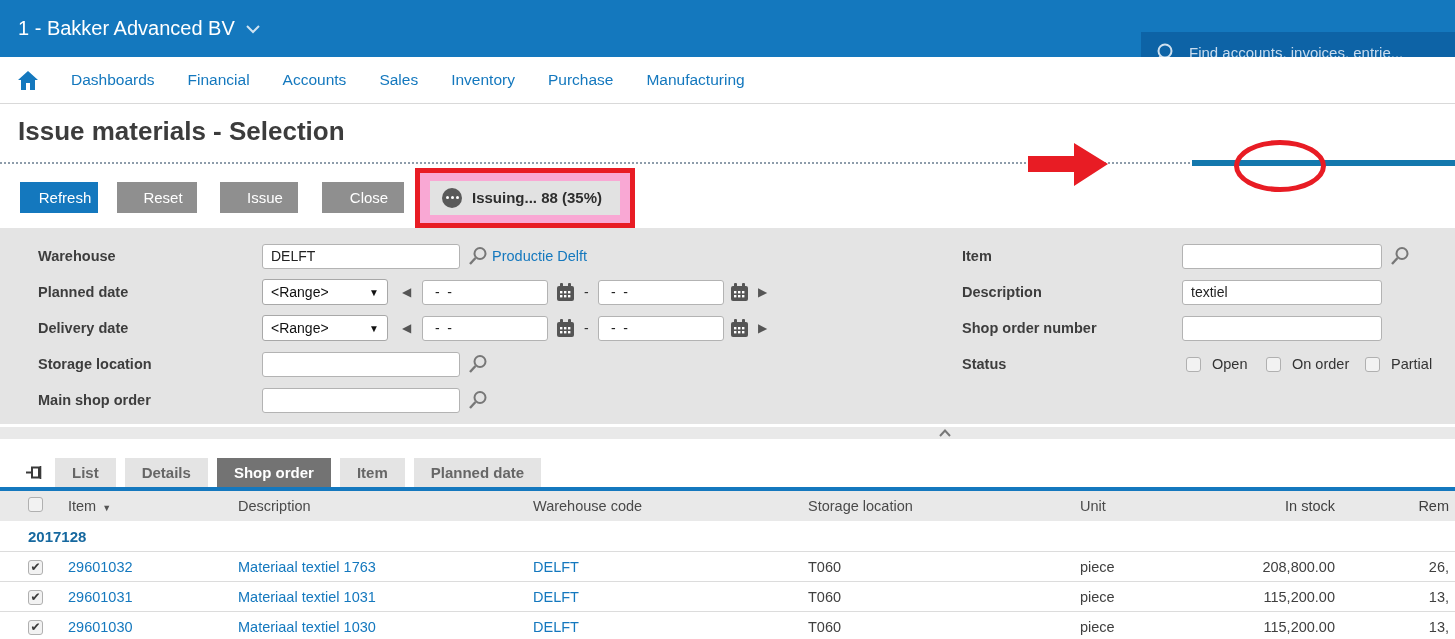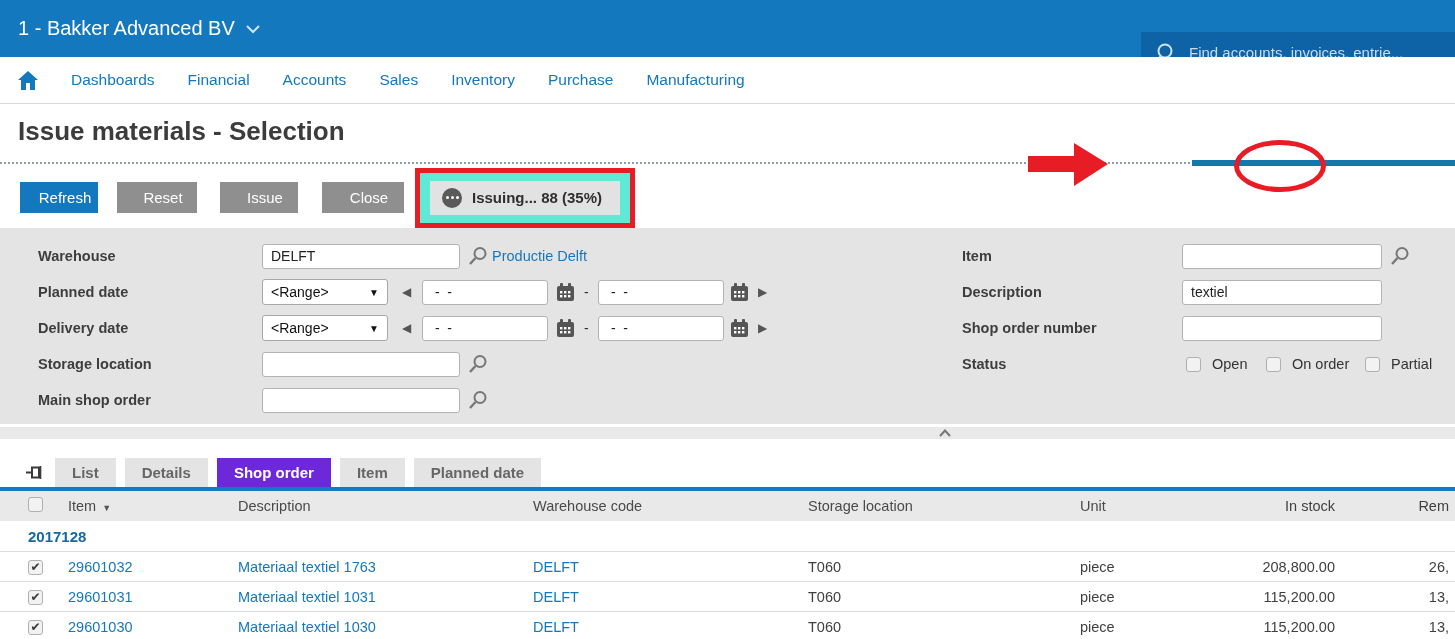--- a/index.html
+++ b/index.html
@@ -27,21 +27,21 @@
   .annot-ellipse { position:absolute; left:1234px; top:140px; width:92px; height:52px; border:5px solid #e81c24; border-radius:50%; }
 
   
   .toolbar { position:absolute; top:173px; left:20px; height:49px; display:flex; align-items:center; }
   .btn { height:31px; border:none; font-family:"Liberation Sans", sans-serif; font-size:15px; color:#fff; cursor:pointer;padding-left:12px; }
   .btn-primary { background:#1478be; width:78px; margin-right:19px; }
   .btn-gray { background:#8f8f8f; }
   .btn-reset { width:80px; margin-right:23px; }
   .btn-issue { width:78px; margin-right:24px; }
   .btn-close { width:82px; margin-right:11px; }
-  .issuing-annot { border:5px solid #e81c24; padding:8px 10px; background:#5eead4; }
+  .issuing-annot { border:5px solid #e81c24; padding:8px 10px; background:#f9a8d4; }
   .issuing-chip { background:#e2e2e2; height:34px; display:flex; align-items:center; padding:0 18px 0 12px; }
   .busy-icon { width:20px; height:20px; border-radius:50%; background:#5a5a5a; display:flex; align-items:center; justify-content:center; gap:2px; margin-right:10px; }
   .busy-icon i { width:3px; height:3px; border-radius:50%; background:#fff; display:block; }
   .issuing-text { font-size:15px; font-weight:bold; color:#2e2e2e; }
 
   
   .filter-panel { position:absolute; top:228px; left:0; width:1455px; height:196px; background:#e4e4e4; }
   .f-row { position:absolute; height:26px; display:flex; align-items:center; }
   .f-label { font-size:14.5px; font-weight:bold; color:#3d3d3d; }
   .lab-l { position:absolute; left:38px; } .lab-r { position:absolute; left:962px; }
@@ -57,21 +57,21 @@
 
   
   .collapse-strip { position:absolute; top:427px; left:0; width:1455px; height:12px; background:#e9e9e9; }
   .collapse-strip svg { position:absolute; left:938px; top:2px; cursor:pointer; }
 
   
   .tabsbar { position:absolute; top:458px; left:0; width:1455px; height:29px; display:flex; align-items:flex-end; }
   .pin { position:absolute; left:26px; top:6px; cursor:pointer; }
   .tab { height:29px; display:flex; align-items:center; padding:0 17px; margin-right:9px; background:#e4e4e4; color:#666; font-size:15px; font-weight:bold; cursor:pointer; }
   .tab.first { margin-left:55px; }
-  .tab.active { background:#6d28d9; color:#fff; }
+  .tab.active { background:#737373; color:#fff; }
   .tab-underline { position:absolute; top:487px; left:0; width:1455px; height:4px; background:#1478be; }
 
   
   .grid { position:absolute; top:491px; left:0; width:1455px; }
   .g-row { display:grid; grid-template-columns:55px 170px 295px 275px 272px 145px 133px 1fr; align-items:center; height:30px; }
   .g-head { background:#e9e9e9; color:#4a4a4a; font-size:14.5px; }
   .g-data { border-top:1px solid #dcdcdc; background:#fff; font-size:14.5px; }
   .cell { padding-left:13px; overflow:hidden; white-space:nowrap; }
   .cell-cb { padding-left:28px; }
   .num { text-align:right; padding-right:10px; color:#3f3f3f; }

